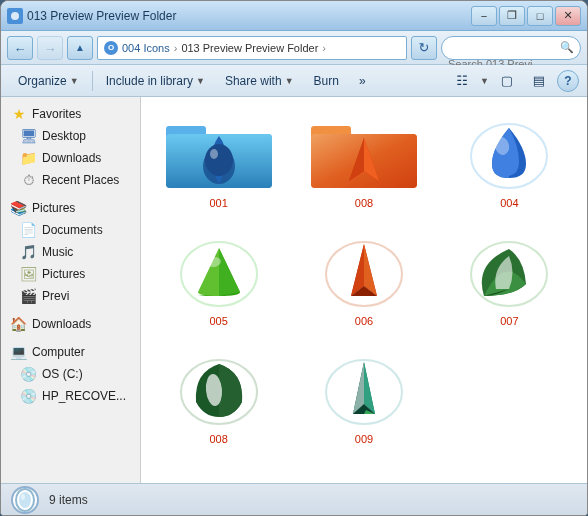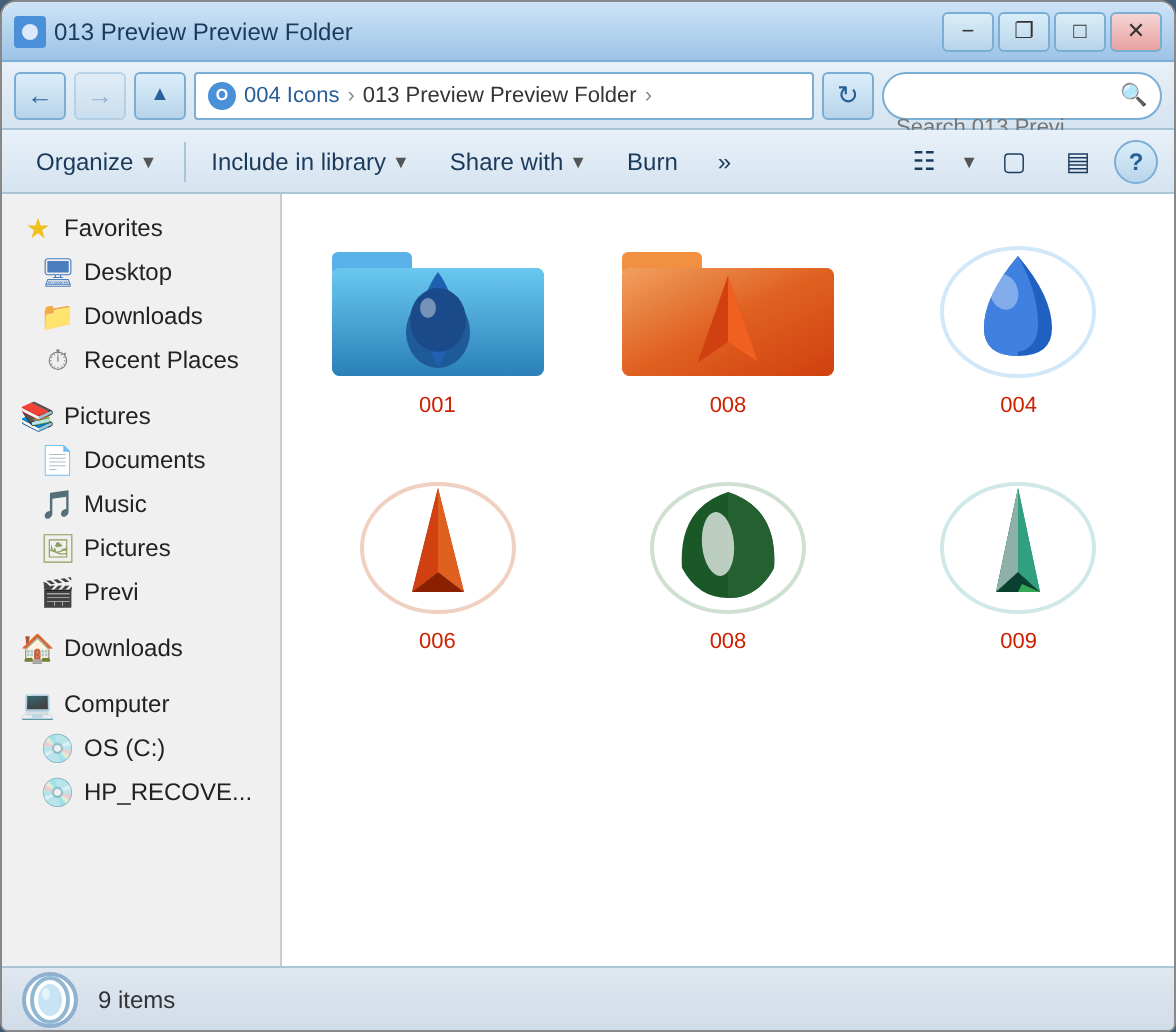--- a/index.html
+++ b/index.html
@@ -466,35 +466,62 @@
               <ellipse cx="55" cy="40" rx="38" ry="32" fill="white" stroke="#d0e8f8" stroke-width="2"></ellipse>
 
               <path d="M55 12 Q72 32 72 48 Q72 62 55 62 Q38 62 38 48 Q38 32 55 12 Z" fill="#2060c0"></path>
               <path d="M55 12 Q65 30 65 46 Q65 58 55 60 Q55 62 55 62 Q38 62 38 48 Q38 32 55 12 Z" fill="#4080e0"></path>
               <ellipse cx="48" cy="30" rx="7" ry="9" fill="white" opacity="0.35" transform="rotate(-15 48 30)"></ellipse>
             </svg>
           </div>
           <span class="file-label">004</span>
         </div>
 
+        <div class="file-item">
+          <div class="file-thumb">
+            <svg width="110" height="75" viewBox="0 0 110 75">
+              <ellipse cx="55" cy="40" rx="38" ry="32" fill="white" stroke="#d0f0d0" stroke-width="2"></ellipse>
+
+              <path d="M55 14 Q76 58 34 62 Q34 62 55 62 Q76 62 76 58 Z" fill="#30a010"></path>
+              <path d="M55 14 Q76 58 55 62 Q34 62 34 58 Z" fill="#60c030"></path>
+              <path d="M55 14 Q76 58 76 58 Q55 62 55 62 Z" fill="#40b020"></path>
+              <ellipse cx="50" cy="28" rx="7" ry="5" fill="white" opacity="0.4" transform="rotate(-10 50 28)"></ellipse>
+            </svg>
+          </div>
+          <span class="file-label">005</span>
+        </div>
 
         <div class="file-item">
           <div class="file-thumb">
             <svg width="110" height="75" viewBox="0 0 110 75">
               <ellipse cx="55" cy="40" rx="38" ry="32" fill="white" stroke="#f0d0c0" stroke-width="2"></ellipse>
 
               <polygon points="55,10 68,62 55,52 42,62" fill="#c03010"></polygon>
               <polygon points="55,10 68,62 55,52" fill="#e06020"></polygon>
               <polygon points="55,10 42,62 55,52" fill="#d04010"></polygon>
               <polygon points="55,52 68,62 42,62" fill="#8a2000"></polygon>
             </svg>
           </div>
           <span class="file-label">006</span>
         </div>
 
+        <div class="file-item">
+          <div class="file-thumb">
+            <svg width="110" height="75" viewBox="0 0 110 75">
+              <ellipse cx="55" cy="40" rx="38" ry="32" fill="white" stroke="#d0e8d0" stroke-width="2"></ellipse>
+
+              <path d="M30 62 Q20 30 55 15 Q70 25 72 50 Q60 62 30 62 Z" fill="#2a7030"></path>
+              <path d="M30 62 Q50 20 72 50 Q60 62 30 62 Z" fill="#3a9040"></path>
+
+              <path d="M42 55 Q38 35 55 22 Q62 38 55 55 Z" fill="white" opacity="0.6"></path>
+              <path d="M55 55 L30 62 Q40 62 55 55 Z" fill="#1a5020"></path>
+            </svg>
+          </div>
+          <span class="file-label">007</span>
+        </div>
 
         <div class="file-item">
           <div class="file-thumb">
             <svg width="110" height="75" viewBox="0 0 110 75">
               <ellipse cx="55" cy="40" rx="38" ry="32" fill="white" stroke="#d0e0d0" stroke-width="2"></ellipse>
 
               <path d="M55 12 Q80 20 78 50 Q70 65 55 65 Q40 65 32 50 Q30 20 55 12 Z" fill="#1a5828"></path>
               <path d="M55 12 Q80 20 78 50 Q70 65 55 65 L55 12 Z" fill="#246030"></path>
 
               <ellipse cx="50" cy="38" rx="8" ry="16" fill="white" opacity="0.7" transform="rotate(-5 50 38)"></ellipse>

